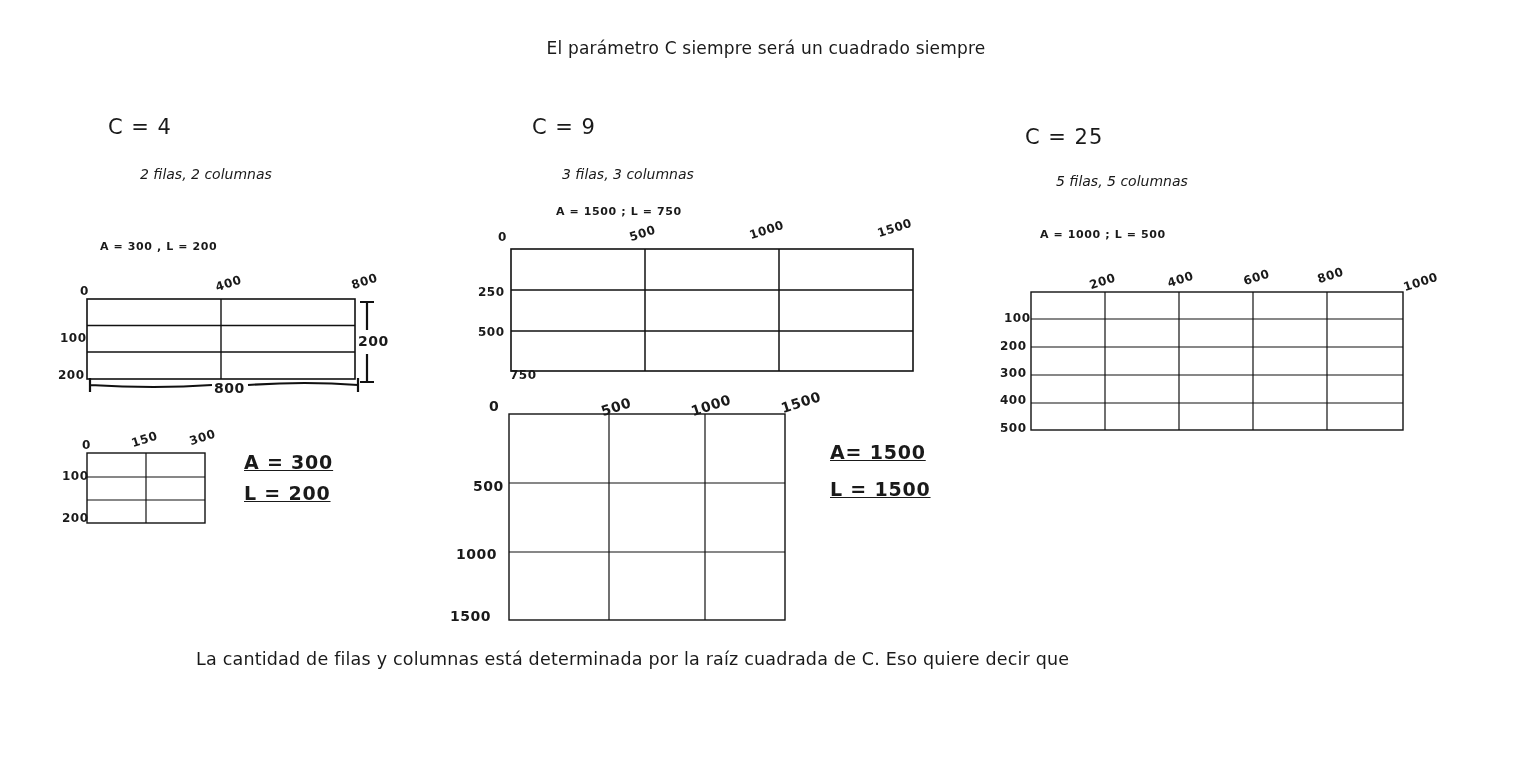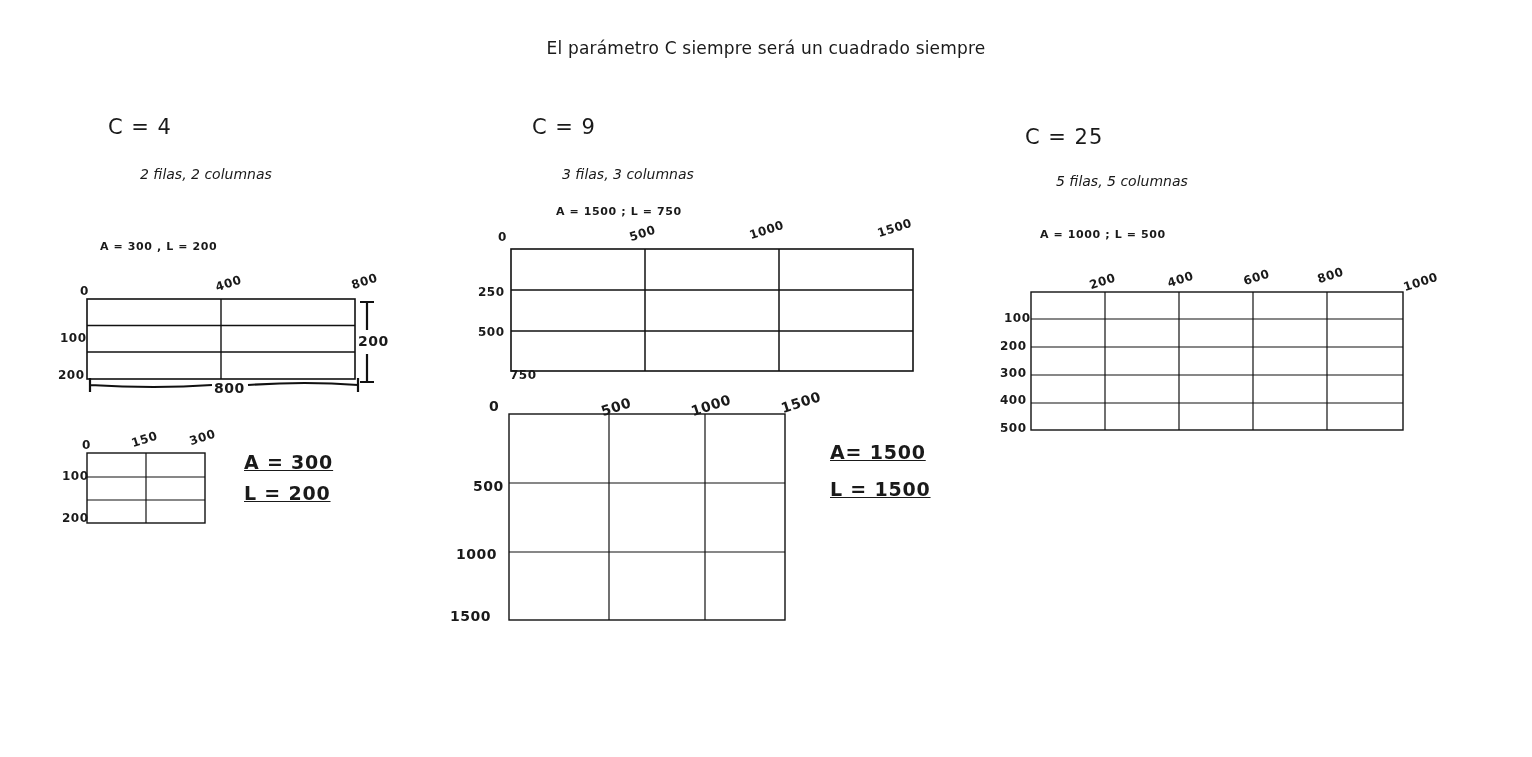--- a/index.html
+++ b/index.html
@@ -191,13 +191,14 @@
 <div class="abs tick-rot" style="left:1246px; top:274px;">600</div>
 <div class="abs tick-rot" style="left:1320px; top:272px;">800</div>
 <div class="abs tick-rot" style="left:1406px; top:280px;">1000</div>
 <div class="abs tick" style="left:1004px; top:311px;">100</div>
 <div class="abs tick" style="left:1000px; top:339px;">200</div>
 <div class="abs tick" style="left:1000px; top:366px;">300</div>
 <div class="abs tick" style="left:1000px; top:393px;">400</div>
 <div class="abs tick" style="left:1000px; top:421px;">500</div>
 
 <div class="abs footer">
+  <div>La cantidad de filas y columnas está determinada por la raíz cuadrada de C. Eso quiere decir que</div>
 </div>
 
 </body></html>

